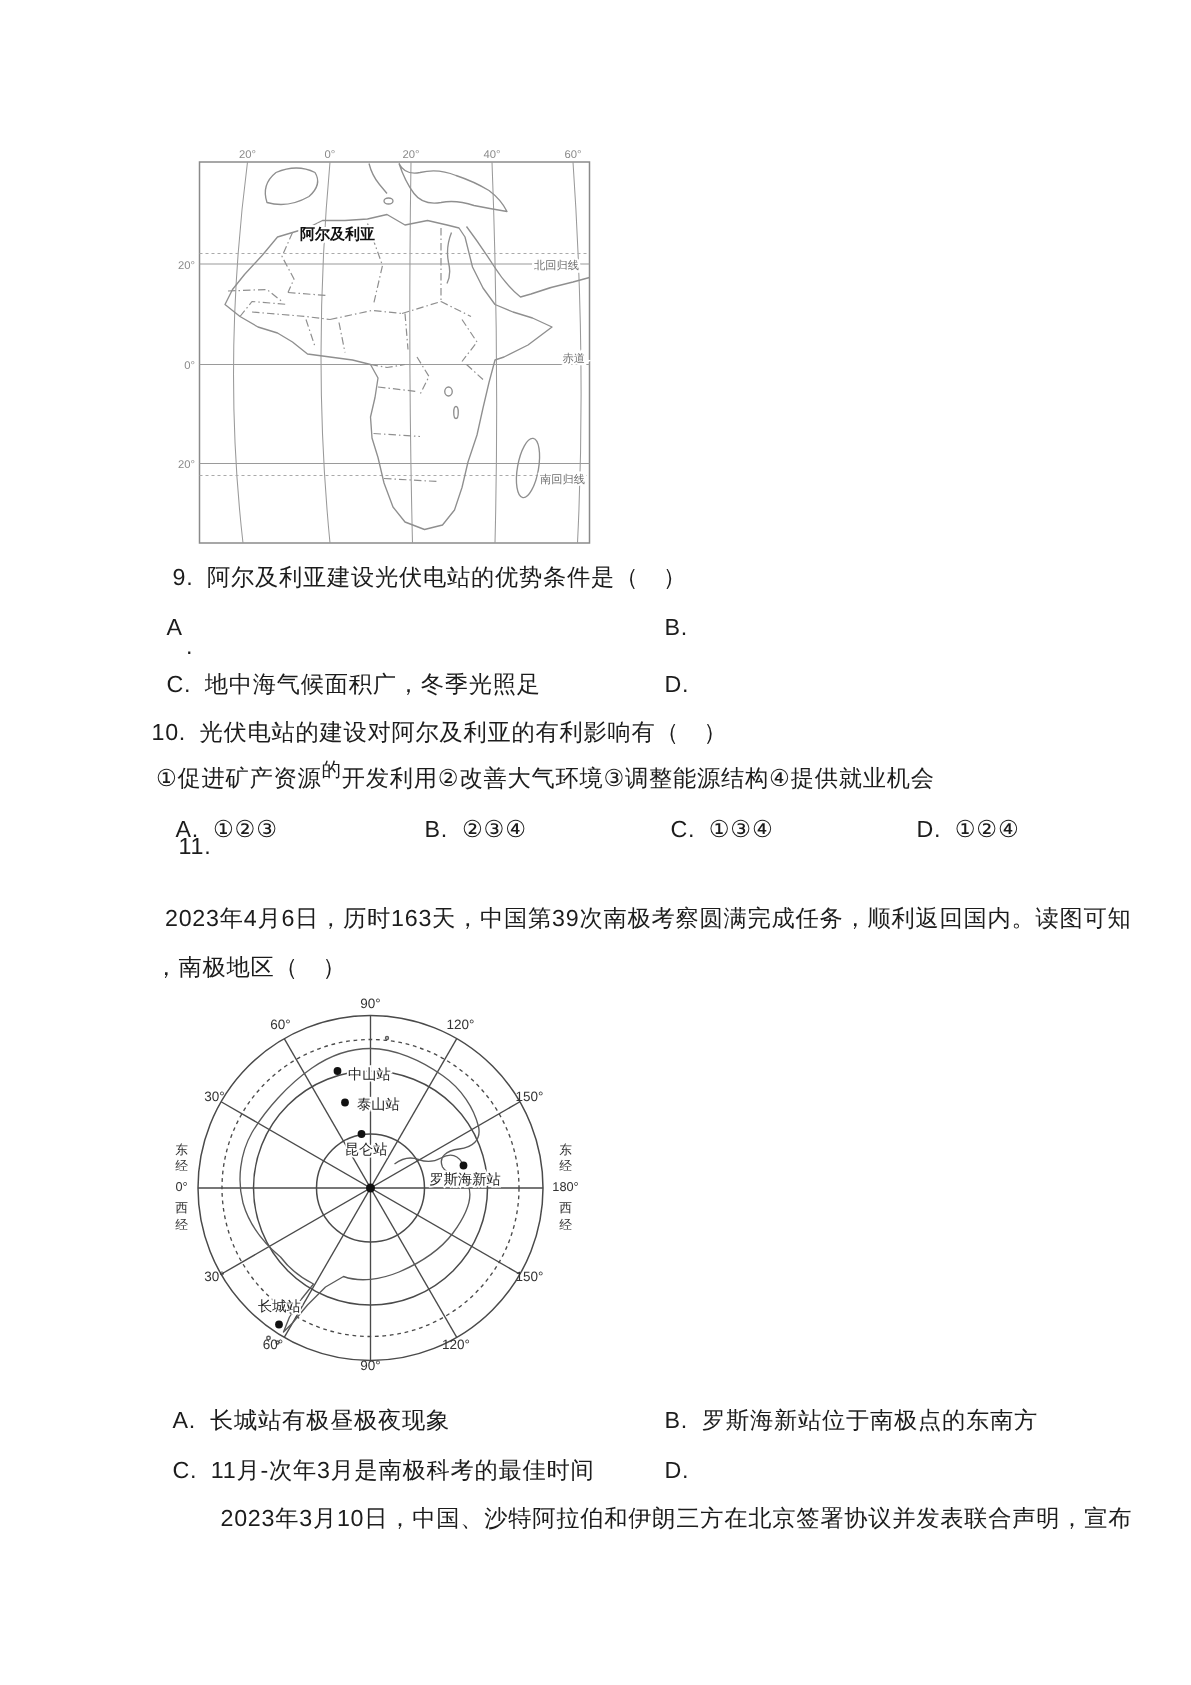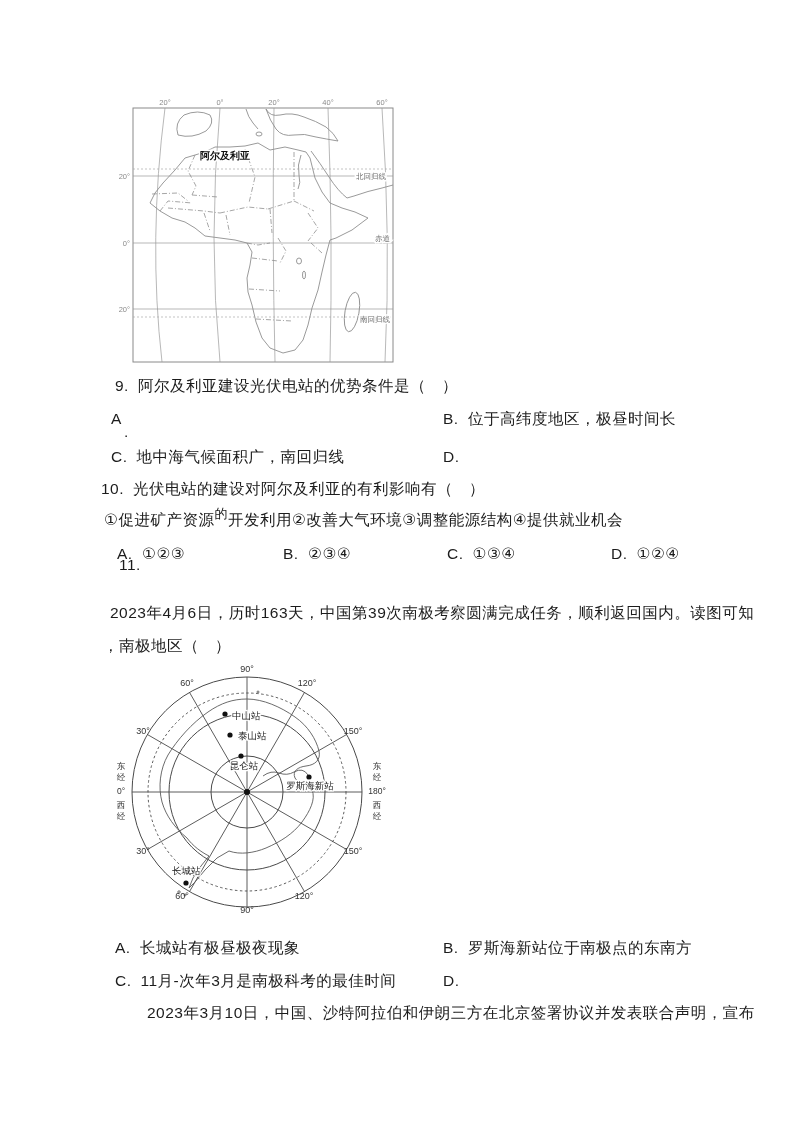--- a/index.html
+++ b/index.html
@@ -106,25 +106,24 @@
   <span>阿尔及利亚建设光伏电站的优势条件是（　）</span>
 </div>
 <div class="line row" style="left:111px;top:409px">
   <span class="a-wrap">
     <span>A</span>
     <span class="a-period">.</span>
   </span>
 </div>
 <div class="line row" style="left:443px;top:409px">
   <span class="optlabel">B.</span>
-  <span>位于高纬度地区，极昼时间长</span>
 </div>
 <div class="line row" style="left:111px;top:447px">
   <span class="optlabel">C.</span>
-  <span>地中海气候面积广，南回归线</span>
+  <span>地中海气候面积广，冬季光照足</span>
 </div>
 <div class="line row" style="left:443px;top:447px">
   <span class="optlabel">D.</span>
 </div>
 
 <div class="line row" style="left:101px;top:479px">
   <span>10.</span>
   <span>光伏电站的建设对阿尔及利亚的有利影响有（　）</span>
 </div>
 <div class="line" style="left:104px;top:510px">

